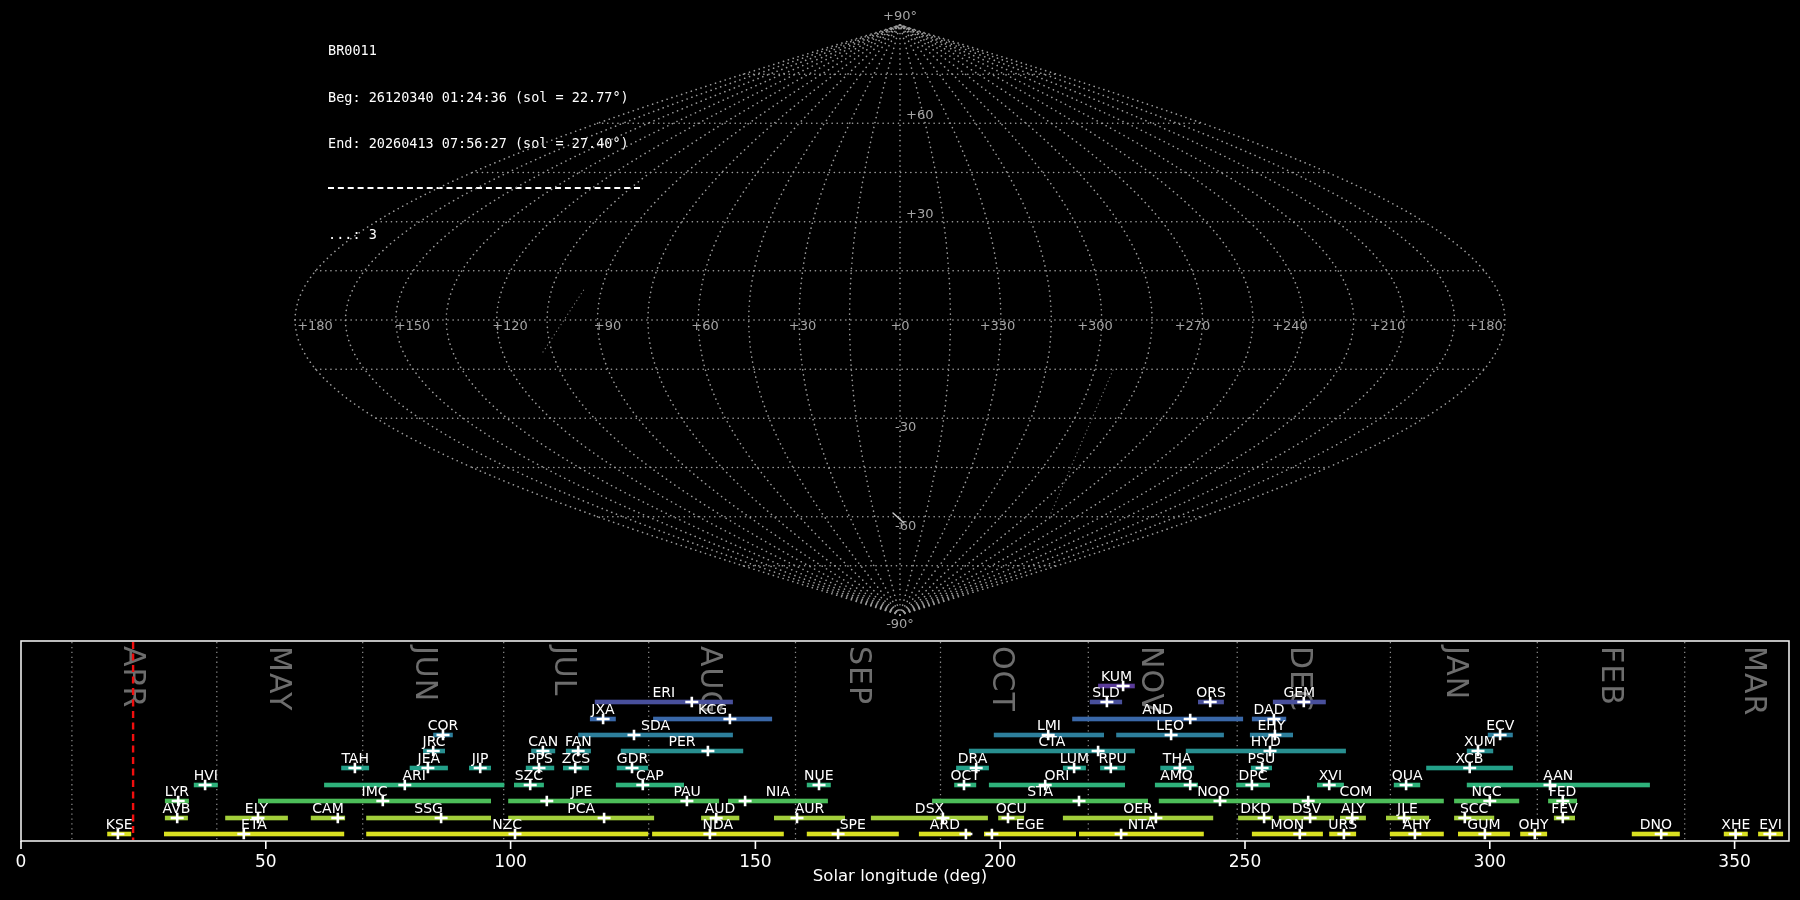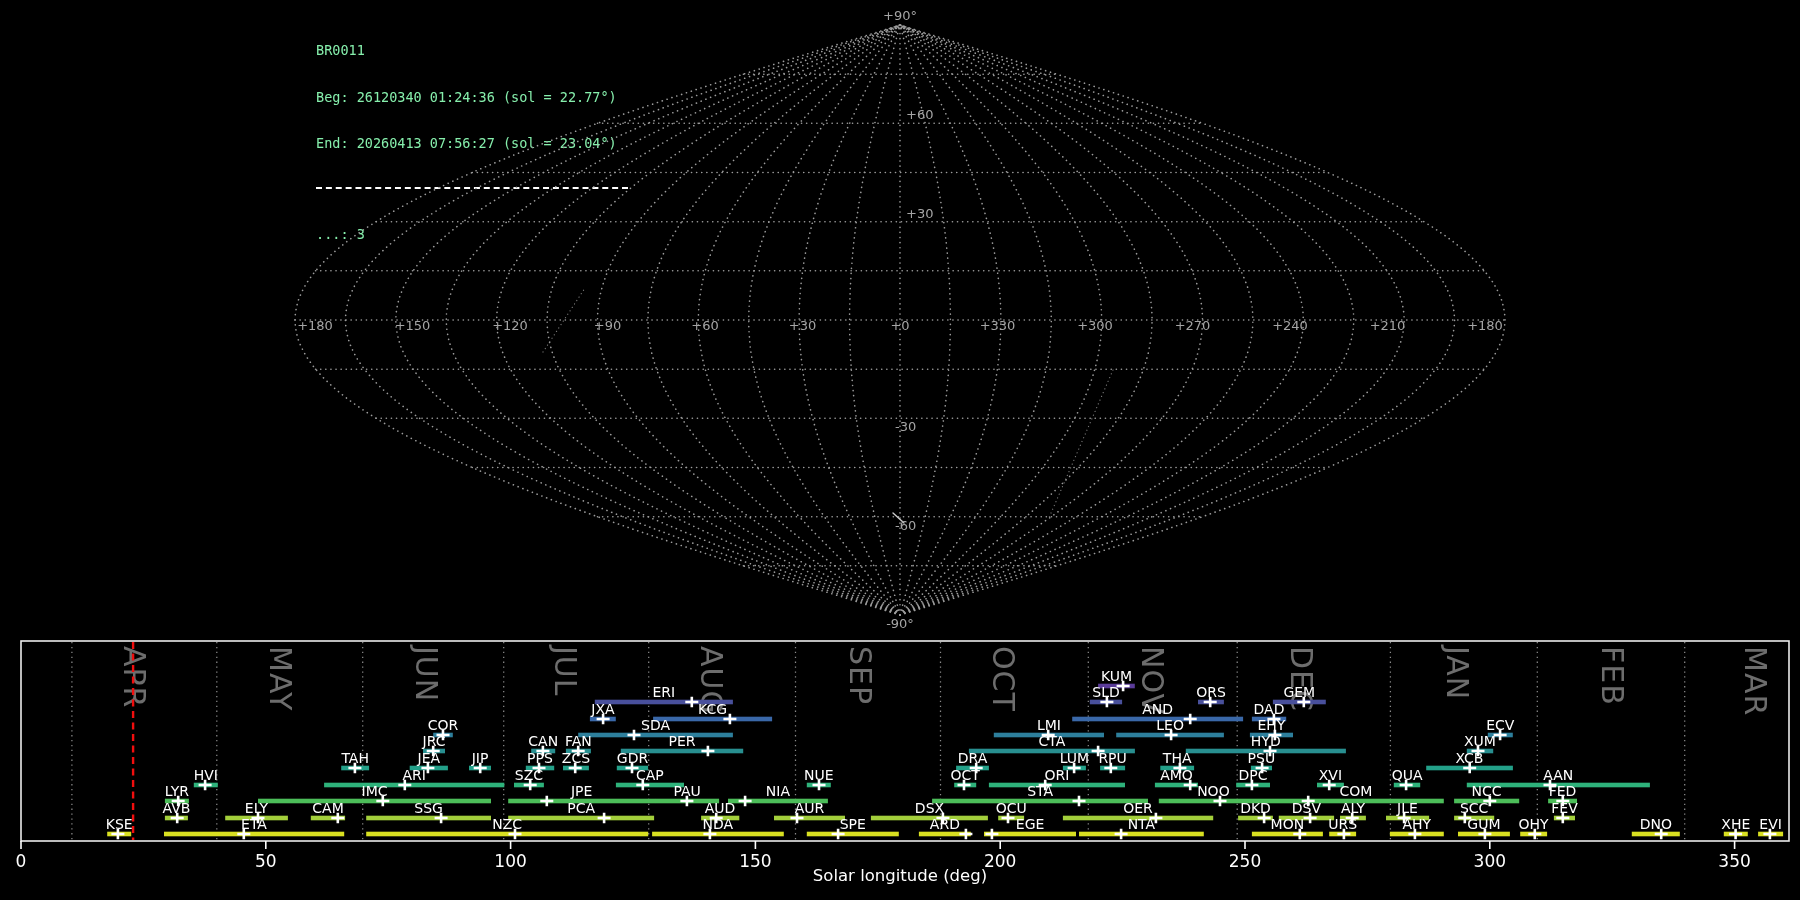--- a/index.html
+++ b/index.html
@@ -1,33 +1,33 @@
 <!DOCTYPE html>
 <html><head>
 <meta charset="utf-8">
 <style>
   html,body{margin:0;padding:0;background:#000;}
   body{width:1800px;height:900px;overflow:hidden;font-family:"DejaVu Sans",sans-serif;}
   #stage{position:relative;width:1800px;height:900px;background:#000;}
-  .info{position:absolute;left:316px;top:12px;color:#86efac;
+  .info{position:absolute;left:328px;top:12px;color:#ffffff;
         font-family:"DejaVu Sans Mono",monospace;font-size:13.5px;line-height:15.5px;white-space:pre;}
   .info .sep{width:312px;border-top:2px dashed #fff;margin:4px 0 7px 0;height:0;}
   svg{position:absolute;left:0;display:block;}
   #sky{top:0;}
   #tl{top:640px;}
   .xlabel{fill:#ffffff;font-size:16.5px;}
 </style>
 </head>
 <body>
 
 <div id="stage">
   <div class="info">
     <div>BR0011</div>
     <div>Beg: 26120340 01:24:36 (sol = 22.77°)</div>
-    <div>End: 20260413 07:56:27 (sol = 23.04°)</div>
+    <div>End: 20260413 07:56:27 (sol = 27.40°)</div>
     <div class="sep"></div>
     <div>...: 3</div>
   </div>
 
   <svg id="sky" width="1800" height="640" viewBox="0 0 1800 640">
       <g stroke="#9c9c9c" stroke-width="1.6" fill="none" stroke-linecap="round" stroke-dasharray="0.1 5">
         <path d="M900.0 615.0L878.9 608.4L857.8 601.9L836.8 595.3L815.8 588.8L794.9 582.2L774.2 575.7L753.6 569.1L733.2 562.6L713.0 556.0L693.1 549.4L673.4 542.9L653.9 536.3L634.8 529.8L616.0 523.2L597.5 516.7L579.4 510.1L561.7 503.6L544.4 497.0L527.5 490.4L511.1 483.9L495.2 477.3L479.7 470.8L464.8 464.2L450.4 457.7L436.5 451.1L423.3 444.6L410.5 438.0L398.4 431.4L386.9 424.9L376.1 418.3L365.8 411.8L356.2 405.2L347.3 398.7L339.1 392.1L331.5 385.6L324.6 379.0L318.4 372.4L313.0 365.9L308.2 359.3L304.2 352.8L300.9 346.2L298.3 339.7L296.5 333.1L295.4 326.6L295.0 320.0L295.4 313.4L296.5 306.9L298.3 300.3L300.9 293.8L304.2 287.2L308.2 280.7L313.0 274.1L318.4 267.6L324.6 261.0L331.5 254.4L339.1 247.9L347.3 241.3L356.2 234.8L365.8 228.2L376.1 221.7L386.9 215.1L398.4 208.6L410.5 202.0L423.3 195.4L436.5 188.9L450.4 182.3L464.8 175.8L479.7 169.2L495.2 162.7L511.1 156.1L527.5 149.6L544.4 143.0L561.7 136.4L579.4 129.9L597.5 123.3L616.0 116.8L634.8 110.2L653.9 103.7L673.4 97.1L693.1 90.6L713.0 84.0L733.2 77.4L753.6 70.9L774.2 64.3L794.9 57.8L815.8 51.2L836.8 44.7L857.8 38.1L878.9 31.6L900.0 25.0"></path>
         <path d="M900.0 615.0L880.6 608.4L861.3 601.9L842.0 595.3L822.8 588.8L803.7 582.2L784.7 575.7L765.8 569.1L747.1 562.6L728.6 556.0L710.3 549.4L692.2 542.9L674.4 536.3L656.9 529.8L639.6 523.2L622.7 516.7L606.1 510.1L589.9 503.6L574.0 497.0L558.6 490.4L543.5 483.9L528.9 477.3L514.8 470.8L501.1 464.2L487.9 457.7L475.2 451.1L463.0 444.6L451.3 438.0L440.2 431.4L429.7 424.9L419.7 418.3L410.3 411.8L401.5 405.2L393.4 398.7L385.8 392.1L378.9 385.6L372.6 379.0L366.9 372.4L361.9 365.9L357.5 359.3L353.8 352.8L350.8 346.2L348.5 339.7L346.8 333.1L345.8 326.6L345.4 320.0L345.8 313.4L346.8 306.9L348.5 300.3L350.8 293.8L353.8 287.2L357.5 280.7L361.9 274.1L366.9 267.6L372.6 261.0L378.9 254.4L385.8 247.9L393.4 241.3L401.5 234.8L410.3 228.2L419.7 221.7L429.7 215.1L440.2 208.6L451.3 202.0L463.0 195.4L475.2 188.9L487.9 182.3L501.1 175.8L514.8 169.2L528.9 162.7L543.5 156.1L558.6 149.6L574.0 143.0L589.9 136.4L606.1 129.9L622.7 123.3L639.6 116.8L656.9 110.2L674.4 103.7L692.2 97.1L710.3 90.6L728.6 84.0L747.1 77.4L765.8 70.9L784.7 64.3L803.7 57.8L822.8 51.2L842.0 44.7L861.3 38.1L880.6 31.6L900.0 25.0"></path>
         <path d="M900.0 615.0L882.4 608.4L864.8 601.9L847.3 595.3L829.8 588.8L812.5 582.2L795.2 575.7L778.0 569.1L761.0 562.6L744.2 556.0L727.6 549.4L711.1 542.9L694.9 536.3L679.0 529.8L663.3 523.2L647.9 516.7L632.8 510.1L618.1 503.6L603.7 497.0L589.6 490.4L575.9 483.9L562.6 477.3L549.8 470.8L537.3 464.2L525.3 457.7L513.8 451.1L502.7 444.6L492.1 438.0L482.0 431.4L472.4 424.9L463.4 418.3L454.8 411.8L446.9 405.2L439.4 398.7L432.5 392.1L426.2 385.6L420.5 379.0L415.4 372.4L410.8 365.9L406.9 359.3L403.5 352.8L400.7 346.2L398.6 339.7L397.1 333.1L396.1 326.6L395.8 320.0L396.1 313.4L397.1 306.9L398.6 300.3L400.7 293.8L403.5 287.2L406.9 280.7L410.8 274.1L415.4 267.6L420.5 261.0L426.2 254.4L432.5 247.9L439.4 241.3L446.9 234.8L454.8 228.2L463.4 221.7L472.4 215.1L482.0 208.6L492.1 202.0L502.7 195.4L513.8 188.9L525.3 182.3L537.3 175.8L549.8 169.2L562.6 162.7L575.9 156.1L589.6 149.6L603.7 143.0L618.1 136.4L632.8 129.9L647.9 123.3L663.3 116.8L679.0 110.2L694.9 103.7L711.1 97.1L727.6 90.6L744.2 84.0L761.0 77.4L778.0 70.9L795.2 64.3L812.5 57.8L829.8 51.2L847.3 44.7L864.8 38.1L882.4 31.6L900.0 25.0"></path>
         <path d="M900.0 615.0L884.2 608.4L868.3 601.9L852.6 595.3L836.9 588.8L821.2 582.2L805.7 575.7L790.2 569.1L774.9 562.6L759.8 556.0L744.8 549.4L730.0 542.9L715.4 536.3L701.1 529.8L687.0 523.2L673.1 516.7L659.5 510.1L646.3 503.6L633.3 497.0L620.6 490.4L608.3 483.9L596.4 477.3L584.8 470.8L573.6 464.2L562.8 457.7L552.4 451.1L542.4 444.6L532.9 438.0L523.8 431.4L515.2 424.9L507.0 418.3L499.4 411.8L492.2 405.2L485.5 398.7L479.3 392.1L473.6 385.6L468.5 379.0L463.8 372.4L459.7 365.9L456.2 359.3L453.1 352.8L450.7 346.2L448.7 339.7L447.4 333.1L446.5 326.6L446.3 320.0L446.5 313.4L447.4 306.9L448.7 300.3L450.7 293.8L453.1 287.2L456.2 280.7L459.7 274.1L463.8 267.6L468.5 261.0L473.6 254.4L479.3 247.9L485.5 241.3L492.2 234.8L499.4 228.2L507.0 221.7L515.2 215.1L523.8 208.6L532.9 202.0L542.4 195.4L552.4 188.9L562.8 182.3L573.6 175.8L584.8 169.2L596.4 162.7L608.3 156.1L620.6 149.6L633.3 143.0L646.3 136.4L659.5 129.9L673.1 123.3L687.0 116.8L701.1 110.2L715.4 103.7L730.0 97.1L744.8 90.6L759.8 84.0L774.9 77.4L790.2 70.9L805.7 64.3L821.2 57.8L836.9 51.2L852.6 44.7L868.3 38.1L884.2 31.6L900.0 25.0"></path>

